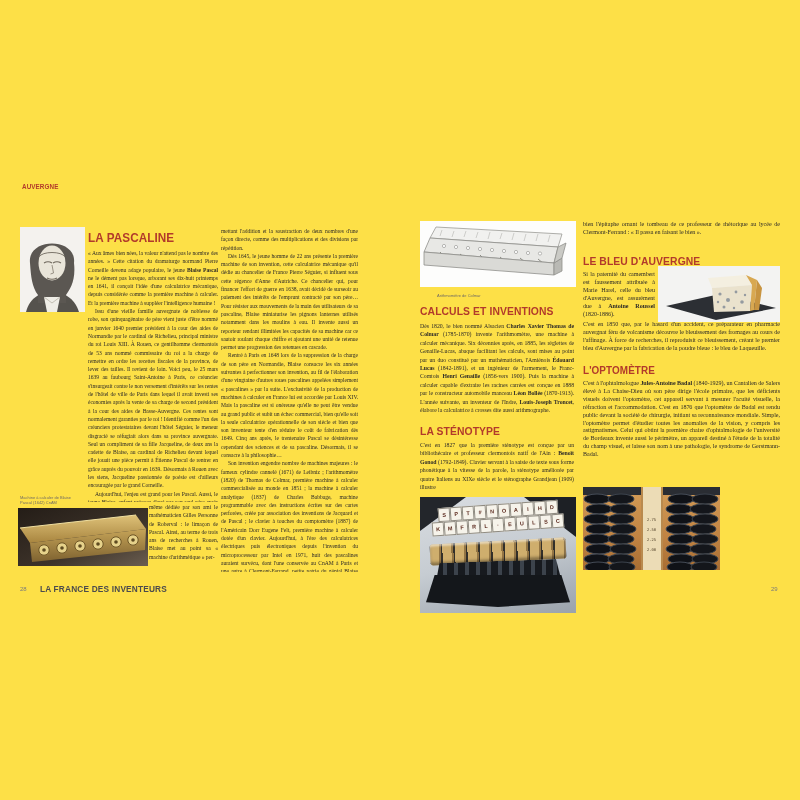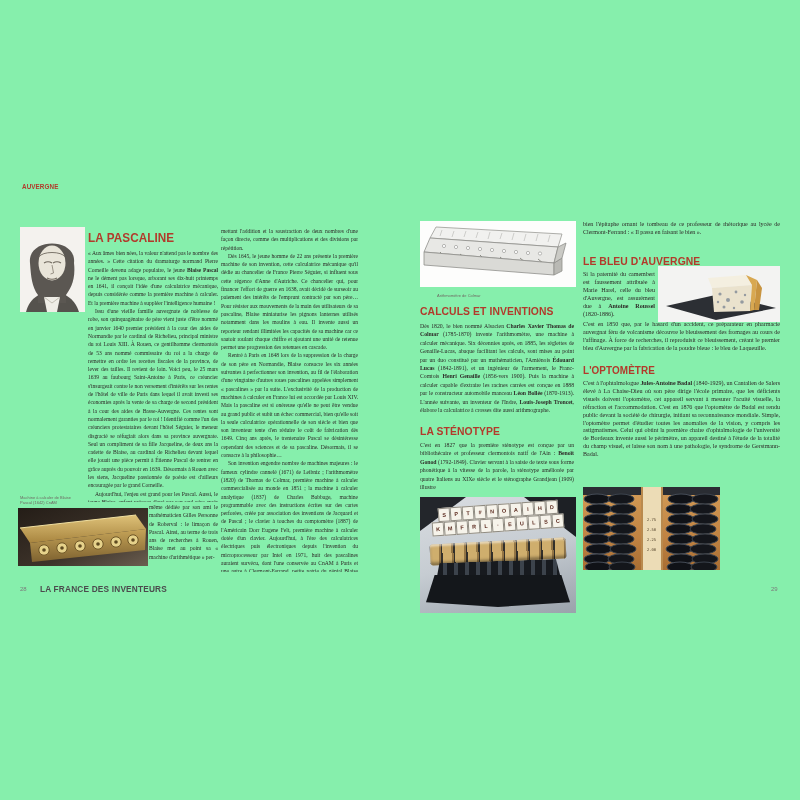--- a/index.html
+++ b/index.html
@@ -1,16 +1,16 @@
 <!DOCTYPE html>
 <html><head>
 <meta charset="utf-8">
 <style>
   html,body{margin:0;padding:0;background:#ffffff;}
-  #canvas{position:relative;width:800px;height:800px;background:#86efac;overflow:hidden;
+  #canvas{position:relative;width:800px;height:800px;background:#fde047;overflow:hidden;
           font-family:"Liberation Serif",serif;color:#2e2b28;}
   .abs{position:absolute;}
   .h-red{color:#b23a2b;font-family:"Liberation Sans",sans-serif;font-weight:bold;
          transform:scaleX(.9);transform-origin:0 50%;white-space:nowrap;letter-spacing:.1px;}
   .bodycol{text-align:justify;overflow:hidden;}
   .bodycol p{margin:0;}
   .bodycol p + p{text-indent:7px;}
   .fs-left{font-size:5.6px;line-height:8.3px;letter-spacing:-.05px;}
   .fs-c3{font-size:5.8px;line-height:8.4px;letter-spacing:-.05px;}
   .fs-c4{font-size:6.1px;line-height:7.9px;letter-spacing:-.05px;}

